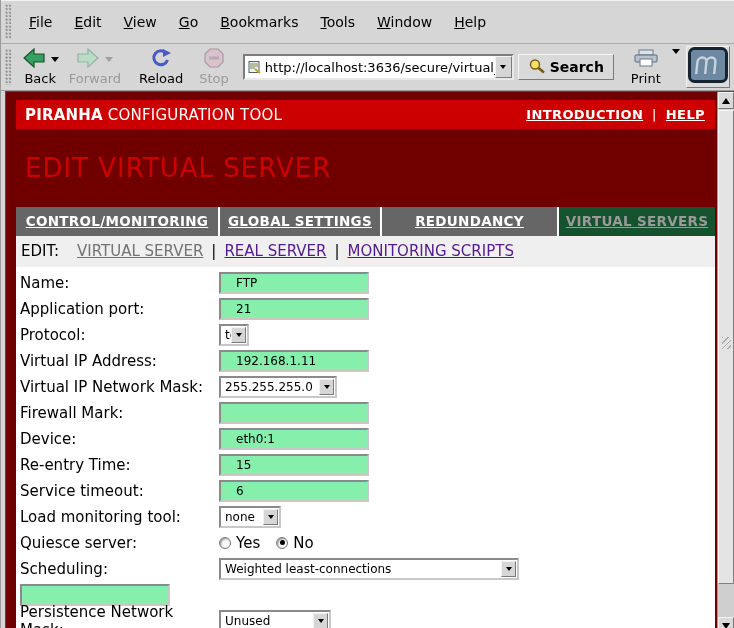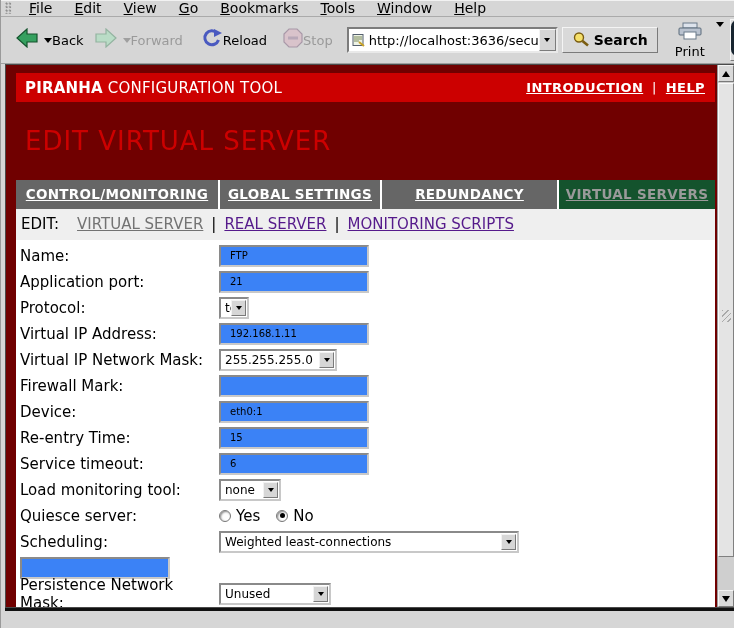--- a/index.html
+++ b/index.html
@@ -1,32 +1,32 @@
 <!DOCTYPE html>
 <html><head>
 <meta charset="utf-8">
 <style>
   * { margin:0; padding:0; box-sizing:border-box; }
   html,body { width:734px; height:628px; overflow:hidden; }
   body { font-family:"DejaVu Sans","Liberation Sans",sans-serif; background:#d6d6d6; }
   .window { width:734px; height:628px; background:#d6d6d6; border-left:1px solid #9a9a9a; position:relative; }
 
   
-  .menubar { height:17px; display:flex; align-items:center; background:#d6d6d6;
+  .menubar { height:44px; display:flex; align-items:center; background:#d6d6d6;
              border-bottom:1px solid #aaaaaa; box-shadow:0 1px 0 #f2f2f2 inset; padding-left:3px; }
   .grippy { width:7px; height:80%; margin:0 6px 0 1px;
             background-image:radial-gradient(circle at 1.5px 1.5px, #8f8f8f 1px, rgba(0,0,0,0) 1.2px);
             background-size:3.5px 3.5px; }
   .menu-item { display:inline-block; padding:4px 11px; font-size:14px; color:#000; cursor:default; }
   .menu-item::first-letter { text-decoration:underline; }
 
   
   .toolbar { height:47px; display:flex; align-items:center; background:#d6d6d6;
              border-bottom:1px solid #9f9f9f; padding:1px 4px 1px 3px; }
-  .navbtn { display:flex; flex-direction:row; align-items:center; justify-content:flex-end;
+  .navbtn { display:flex; flex-direction:column; align-items:center; justify-content:flex-end;
             padding:1px 4px; margin-right:2px; }
   .navbtn .icon-row { display:flex; align-items:center; height:22px; }
   .navbtn .lbl { font-size:13px; color:#000; line-height:15px; }
   .navbtn.disabled .lbl { color:#9a9a9a; }
   .dd-tri { width:0; height:0; border-left:4px solid transparent; border-right:4px solid transparent;
             border-top:5px solid #000; margin-left:5px; }
   .dd-tri.gray { border-top-color:#9f9f9f; }
 
   .urlbar { display:flex; align-items:center; height:26px; background:#fff; width:282px;
             border:2px solid; border-color:#7c7c7c #e9e9e9 #e9e9e9 #7c7c7c; margin:0 4px 0 8px; }
@@ -70,21 +70,21 @@
   .subnav .prefix { color:#000; margin-right:6px; }
   .subnav .sep { color:#000; margin:0 8px; }
   .link-muted { color:#737373; text-decoration:underline; cursor:pointer;margin-left:12px; }
   .link-purple { color:#551a8b; text-decoration:underline; cursor:pointer; }
 
   
   .form { flex:1; background:#ffffff; padding:3px 0 0 4px; }
   .frow { height:26px; display:flex; align-items:center; }
   .flabel { width:199px; font-size:15px; color:#000; }
   .ftext { height:22px; border:2px solid; border-color:#8a8a8a #c8c8c8 #c8c8c8 #8a8a8a;
-           font-size:10px; font-family:"DejaVu Sans",sans-serif; padding:0 9px; width:150px; background:#3b82f6; outline:none; }
+           font-size:12px; font-family:"DejaVu Sans",sans-serif; padding:0 15px; width:150px; background:#86efac; outline:none; }
   .fselect { height:22px; border:2px solid; border-color:#8a8a8a #c8c8c8 #c8c8c8 #8a8a8a;
              background:#fff; display:flex; align-items:center; cursor:pointer; }
   .fselect-text { flex:1; font-size:12px; padding-left:4px; white-space:nowrap; overflow:hidden; }
   .fselect-btn { width:15px; height:16px; margin-right:1px; background:#d6d6d6; border:1px solid;
                  border-color:#f2f2f2 #7a7a7a #7a7a7a #f2f2f2; display:flex; align-items:center; justify-content:center; }
   .tri-down-s { width:0; height:0; border-left:3.5px solid transparent; border-right:3.5px solid transparent; border-top:4.5px solid #000; }
   .fradios { display:flex; align-items:center; font-size:15px; }
   .radio { width:12px; height:12px; border-radius:50%; background:#fdfdfd; border:1px solid #777;
            box-shadow:inset 1px 1px 2px rgba(0,0,0,0.45), inset -1px -1px 1px #fff;
            display:inline-flex; align-items:center; justify-content:center; margin-right:5px; cursor:pointer; }

